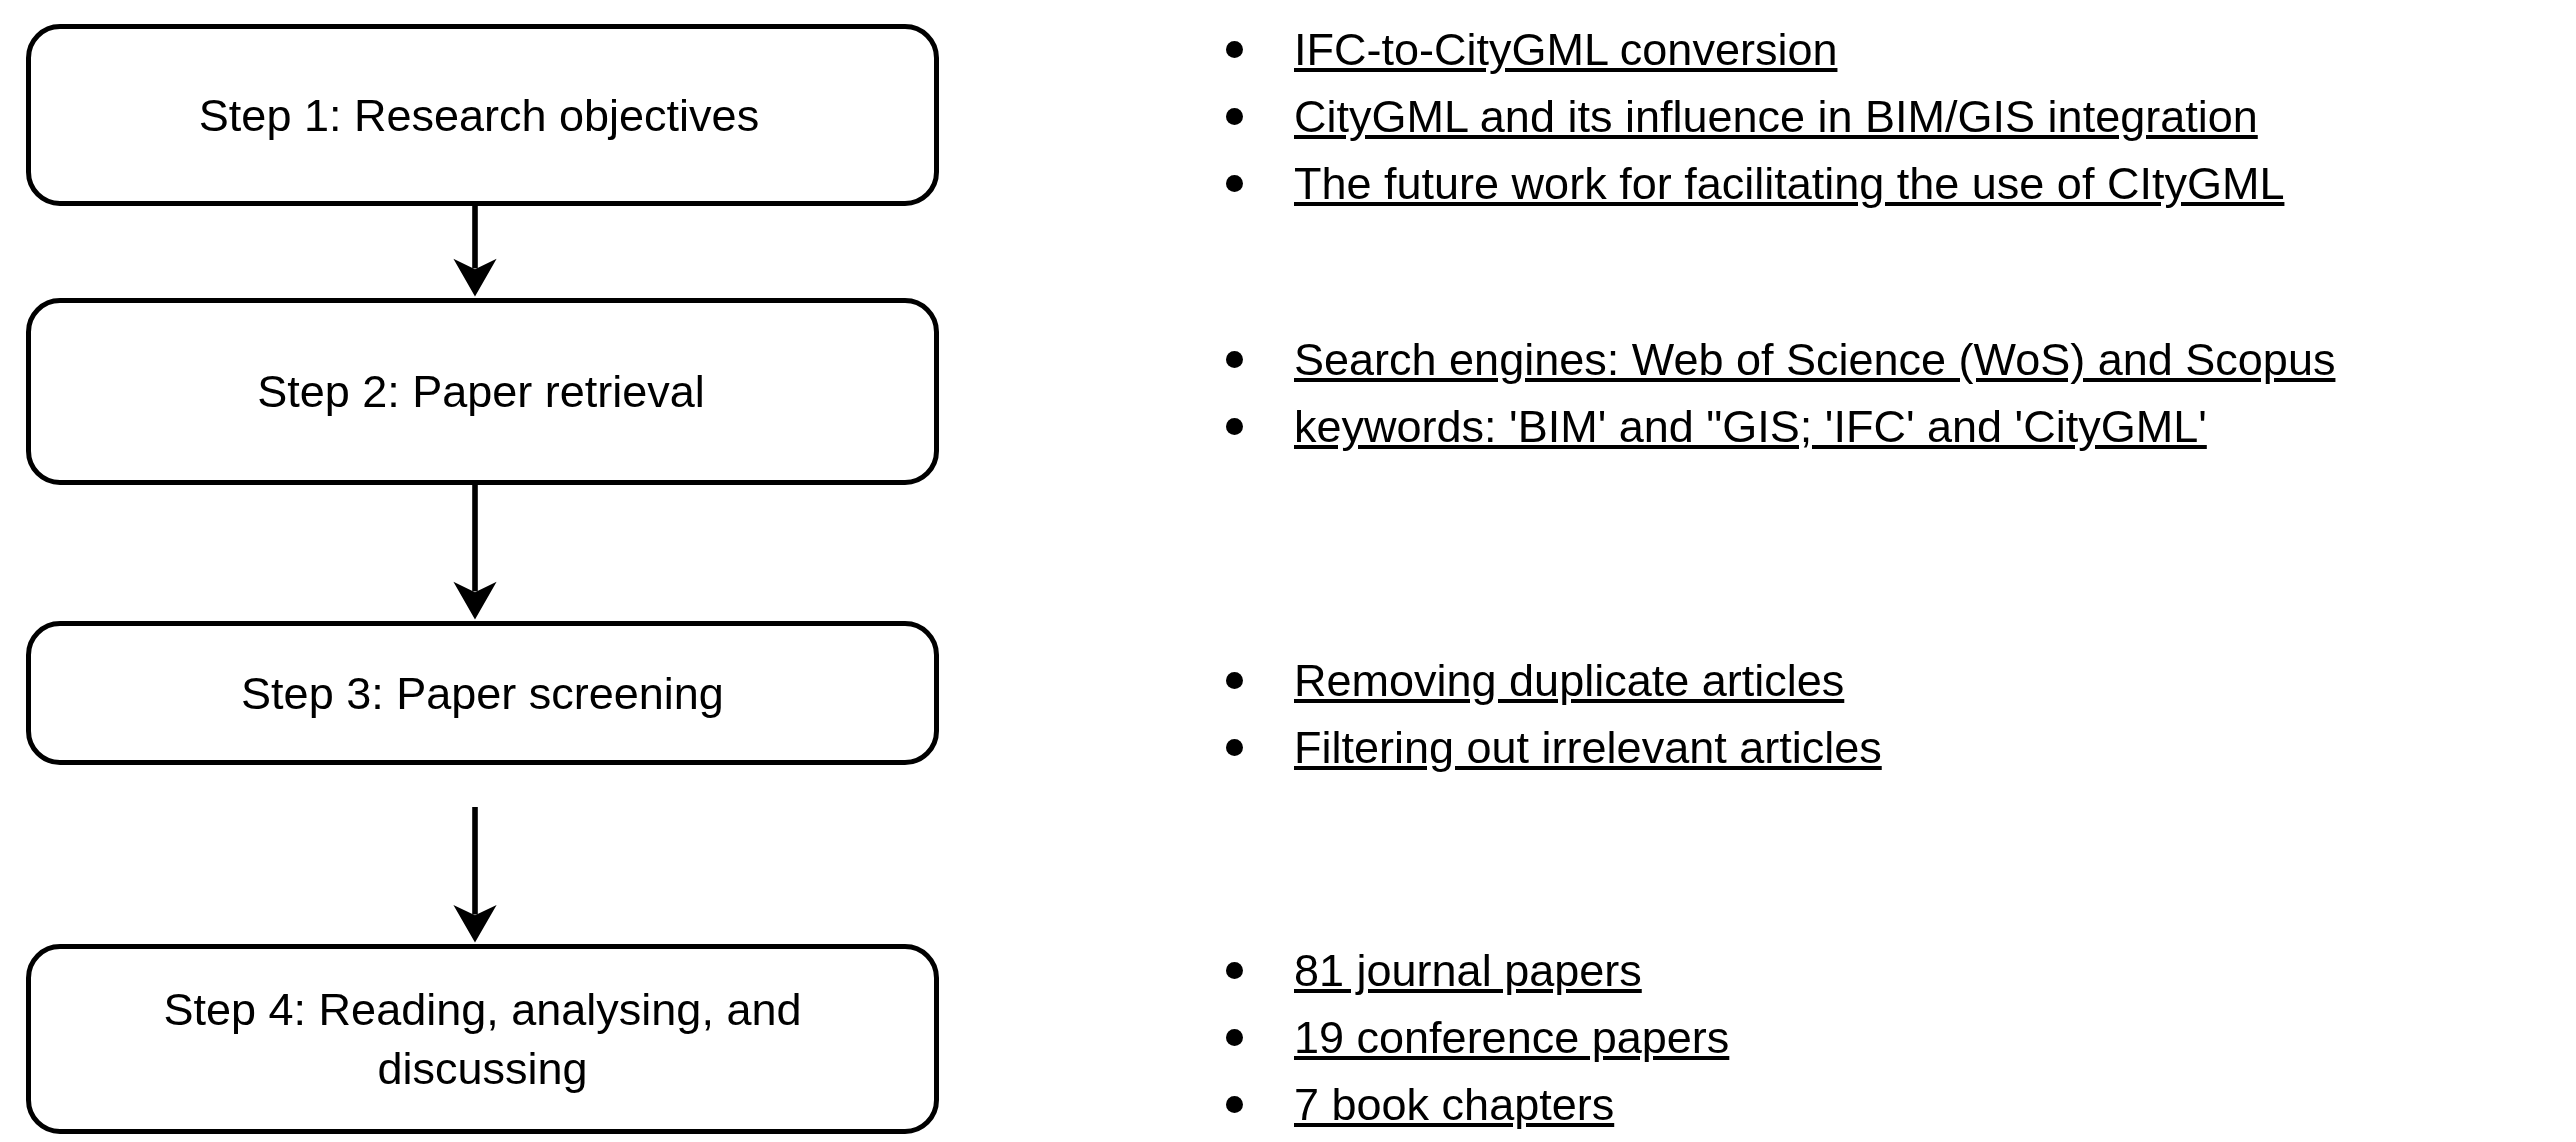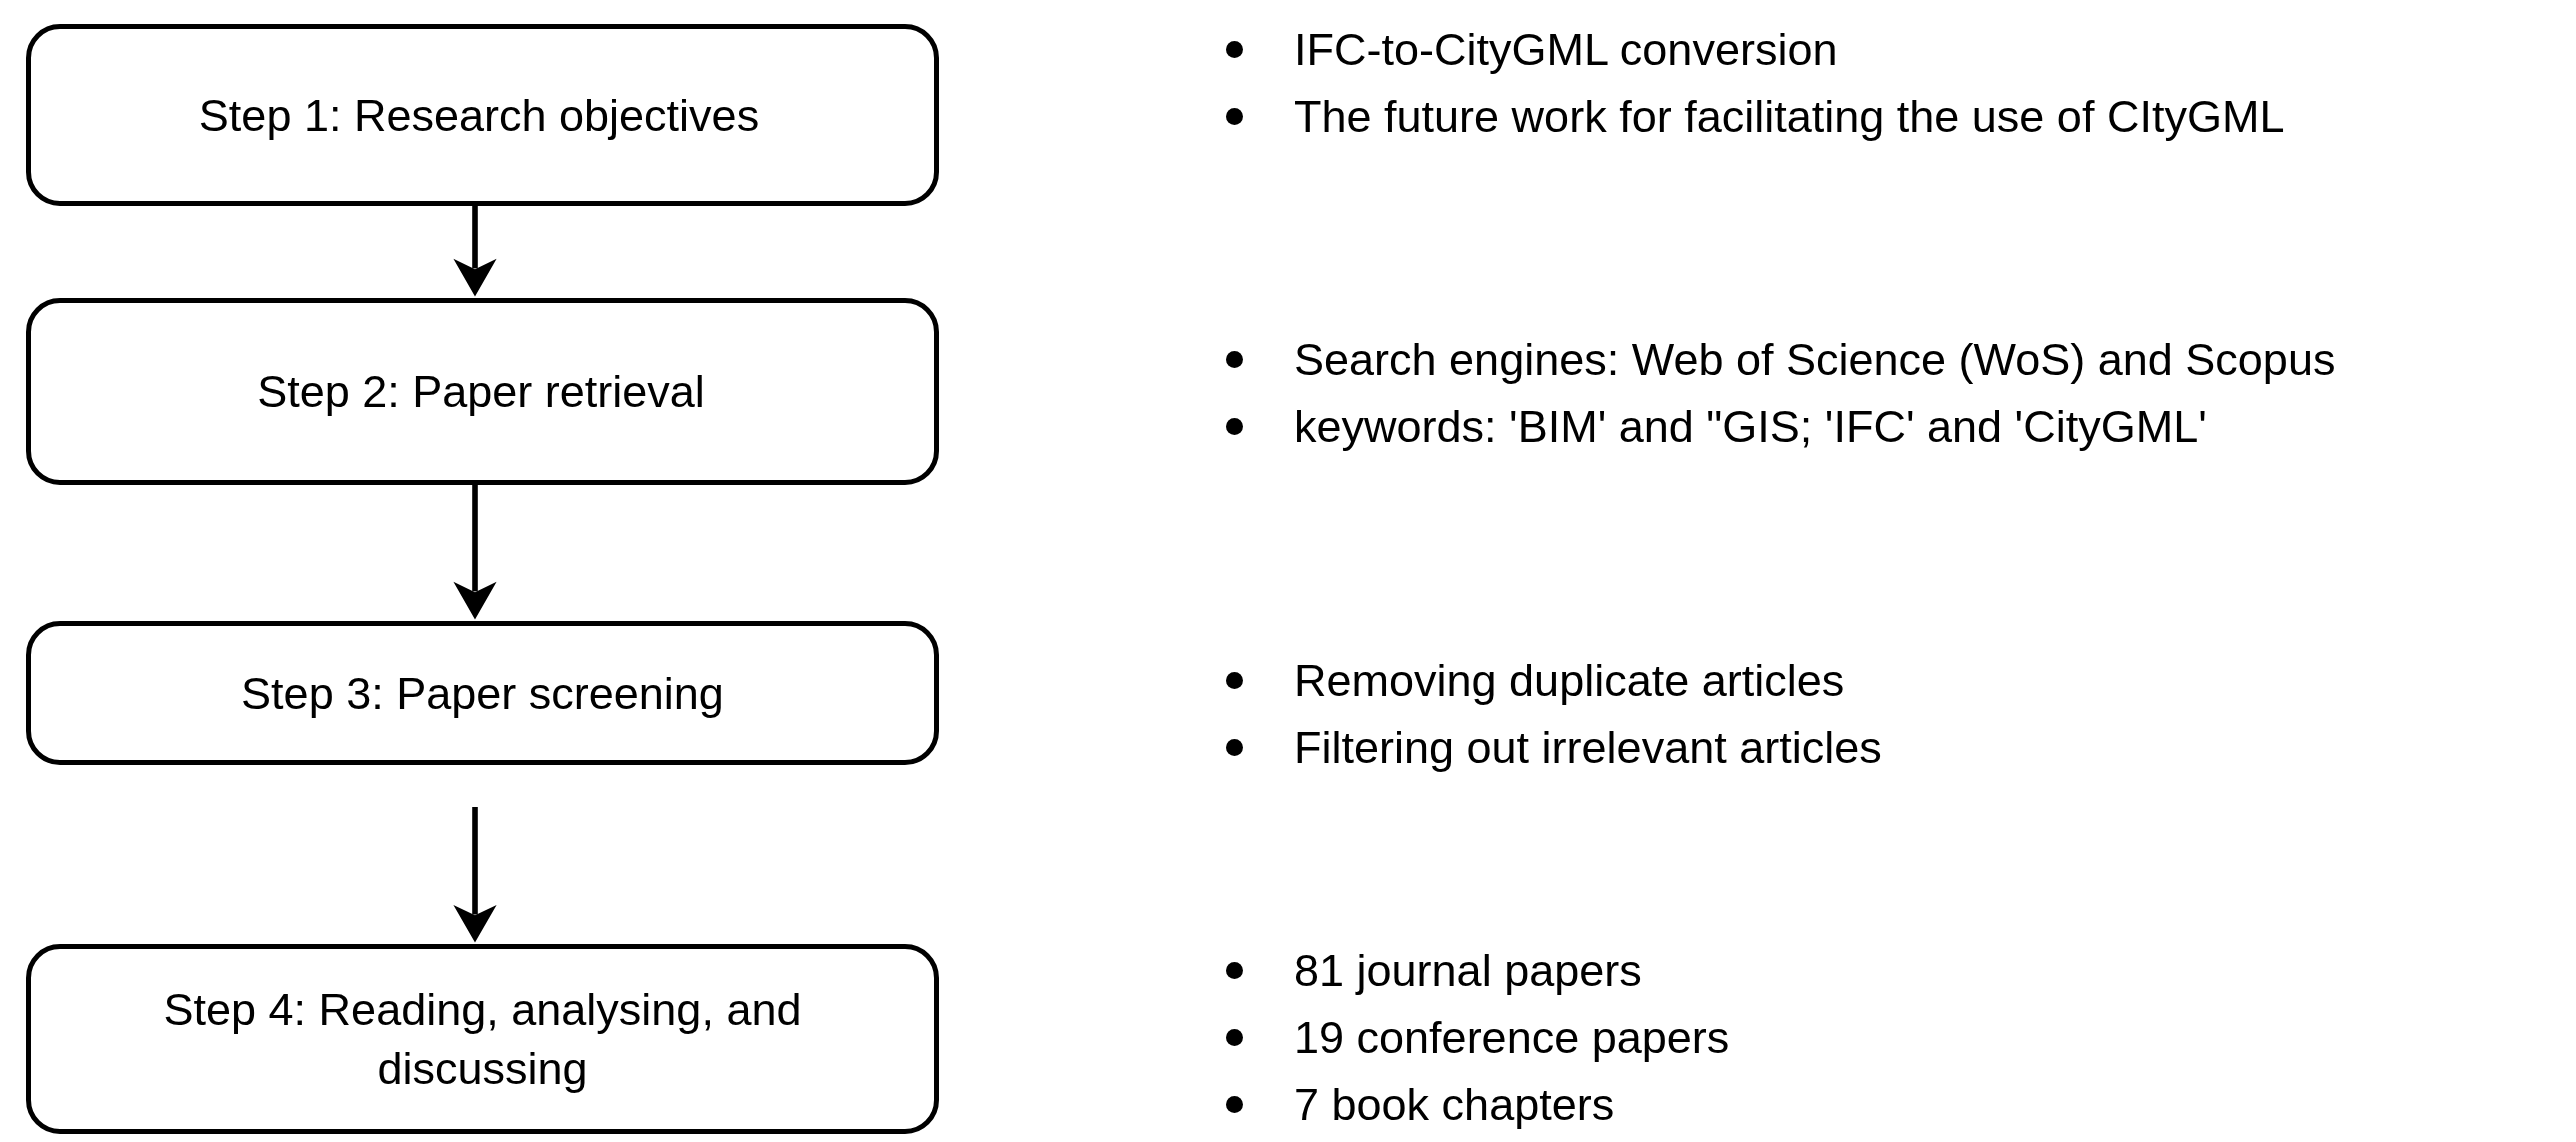--- a/index.html
+++ b/index.html
@@ -50,20 +50,21 @@
 
   
   .bullet-group {
     position: absolute;
     left: 1226px;
     width: 1350px;
     margin: 0;
     padding: 0;
     list-style: none;
     font-size: 45px;
+    text-decoration: underline;
   }
   .group-1 { top: 16px; }
   .group-2 { top: 326px; }
   .group-3 { top: 647px; }
   .group-4 { top: 937px; }
 
   .bullet-item {
     display: flex;
     align-items: center;
     height: 67px;
@@ -114,20 +115,24 @@
     <span>Step 4: Reading, analysing, and discussing</span>
   </div>
 
   <ul class="bullet-group group-1">
     <li class="bullet-item">
       <span class="bullet-dot"></span>
       <span>IFC-to-CityGML conversion</span>
     </li>
     <li class="bullet-item">
       <span class="bullet-dot"></span>
+      <span>CityGML and its influence in BIM/GIS integration</span>
+    </li>
+    <li class="bullet-item">
+      <span class="bullet-dot"></span>
       <span>The future work for facilitating the use of CItyGML</span>
     </li>
   </ul>
 
   <ul class="bullet-group group-3">
     <li class="bullet-item">
       <span class="bullet-dot"></span>
       <span>Removing duplicate articles</span>
     </li>
     <li class="bullet-item">

